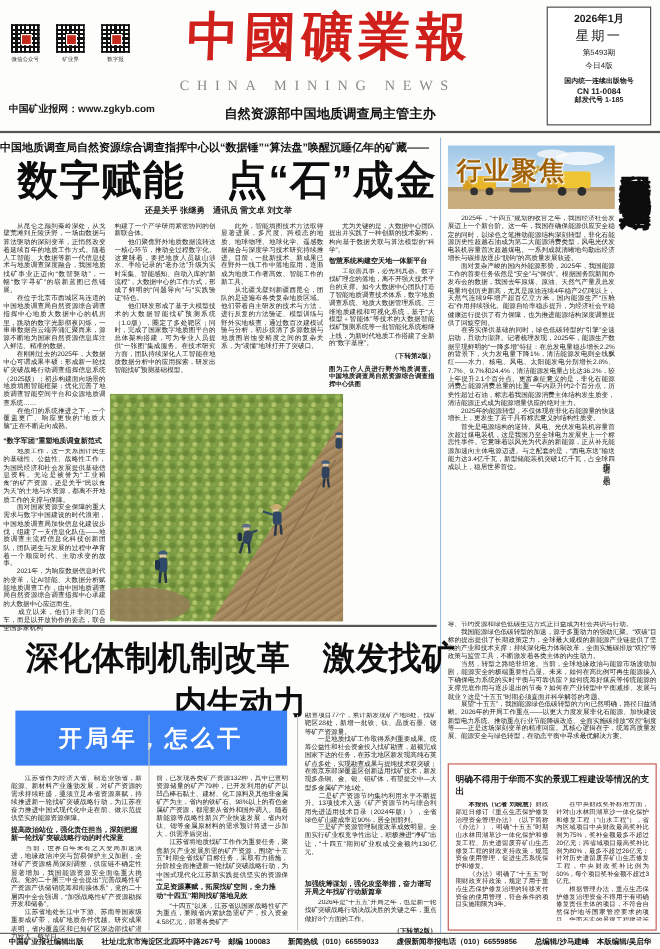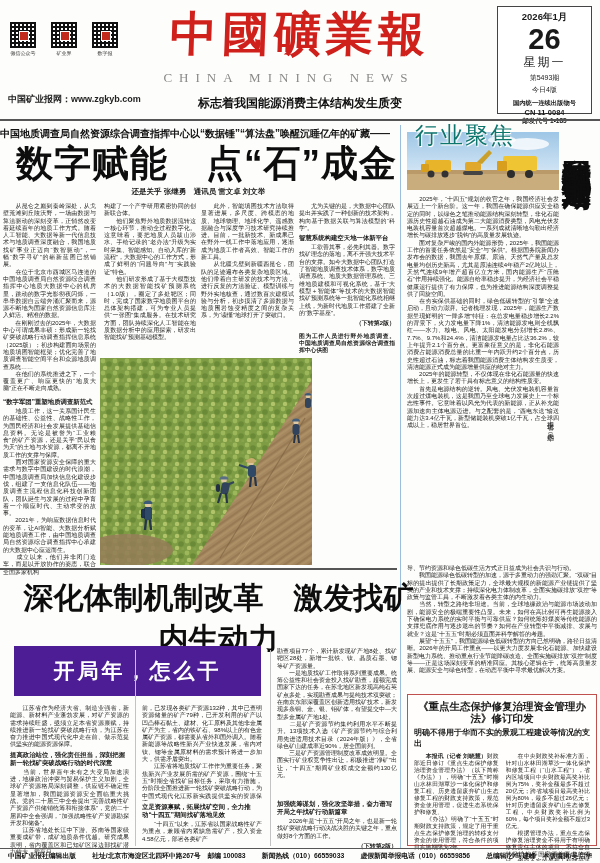--- a/index.html
+++ b/index.html
@@ -41,32 +41,32 @@
   .headline1{left:0;top:139px;width:397px;text-align:right;font-size:37px;font-weight:900;
              letter-spacing:1px;color:#0d0d0d;}
   .byline1{left:0;top:187px;width:397px;text-align:center;font-size:7.5px;font-weight:bold;color:#222;}
   .body-text{font-size:6px;line-height:7.3px;text-align:justify;white-space:pre-line;color:#222;overflow:hidden;}
   .sub-inline{font-weight:bold;font-size:6.4px;line-height:8px;white-space:normal;margin:2px 0;}
   .turn-note{font-size:6px;font-weight:bold;text-align:right;margin-top:2px;}
   .caption{font-size:5.8px;line-height:7px;font-weight:bold;text-align:justify;margin-top:5px;}
 
   
   .if-banner{left:407px;top:132px;width:152px;height:58px;overflow:hidden;}
-  .if-banner-title{left:415px;top:120px;font-size:23px;font-weight:400;color:#0f766e;
+  .if-banner-title{left:415px;top:140px;font-size:23px;font-weight:700;color:#a16207;
                    font-family:"Liberation Serif",serif;letter-spacing:2px;
                    text-shadow:0 0 2px #fff,0 0 3px #fff,1px 1px 0 #fff;}
   .v-headline{left:559px;top:136px;width:38px;height:436px;writing-mode:vertical-rl;
               font-size:29px;font-weight:900;letter-spacing:1.5px;color:#0d0d0d;}
   .v-byline{left:545px;top:415px;height:130px;writing-mode:vertical-rl;font-size:7px;color:#333;letter-spacing:1px;}
 
   
   .headline2{left:0;top:578px;width:397px;text-align:center;font-size:30px;font-weight:900;
              font-family:"Liberation Serif",serif;color:#0d0d0d;margin-left:20px;}
   .byline2{left:0;top:623px;width:397px;text-align:center;font-size:8px;color:#222;}
-  .redbox{left:14px;top:646px;width:247px;height:50px;background:#4c1d95;color:#fff;
+  .redbox{left:14px;top:646px;width:247px;height:50px;background:#3b82f6;color:#fff;
           display:flex;align-items:center;justify-content:center;font-size:21px;font-weight:900;letter-spacing:3px;}
 
   
   .pbox{left:407px;top:694px;width:190px;height:152px;border:1px solid #c0504d;box-sizing:border-box;
         padding:5px 6px;background:#fffefc;}
   .pbox-title{font-size:10.5px;font-weight:900;text-align:center;line-height:12px;}
   .pbox-sub{font-size:8px;font-weight:bold;text-align:left;margin-top:3px;}
   .pbox-cols{display:flex;gap:7px;margin-top:4px;}
   .pbox-col{flex:1;font-size:5.8px;line-height:7px;text-align:justify;white-space:pre-line;overflow:hidden;height:108px;}
 
@@ -90,25 +90,24 @@
     </div>
     <div class="qr-item">
       <div class="qr"></div>
       <div class="qr-label">数字报</div>
     </div>
   </div>
   <div class="abs website">中国矿业报网：www.zgkyb.com</div>
 
   <div class="abs mast-title">中國礦業報</div>
   <div class="abs mast-en">CHINA MINING NEWS</div>
-  <div class="abs sponsor">标志着我国能源消费主体结构发生质变</div>
+  <div class="abs sponsor">自然资源部中国地质调查局主管主办</div>
 
   <div class="abs datebox">
     <div class="db-ym">2026年1月</div>
-    <div class="db-day">26</div>
     <div class="db-week">星期一</div>
     <div class="db-issue">第5493期</div>
     <div class="db-pages">今日4版</div>
     <div class="db-pub">国内统一连续出版物号</div>
     <div class="db-cn">CN 11-0084</div>
     <div class="db-post">邮发代号 1-185</div>
   </div>
 
   <div class="abs hline" style="left:0;top:119px;width:600px;"></div>
 
@@ -278,21 +277,20 @@
     <div class="body-text" style="height:150px;">勘查项目77个，累计新发现矿产地8处、找矿靶区28处，新增一批铁、钛、晶质石墨、锶等矿产资源量。
 　　一是地质找矿工作取得系列重要成果。统筹公益性和社会资金投入找矿勘查，超额完成国家下达的任务，在苏北地区新发现高纯石英矿点多处，实现勘查成果与提纯技术双突破；在南京东部深覆盖区创新适用找矿技术，新发现多条铜、金、银、钼矿体，有望提交中—大型多金属矿产地1处。
 　　二是矿产资源节约集约利用水平不断提升。13项技术入选《矿产资源节约与综合利用先进适用技术目录（2024年版）》，全省绿色矿山建成率近90%，居全国前列。
 　　三是矿产资源管理制度改革成效明显。全面实行矿业权竞争性出让，积极推进“净矿”出让，“十四五”期间矿业权成交金额约130亿元。</div>
     <div class="sub-inline">加强统筹谋划，强化攻坚举措，奋力谱写开局之年找矿行动新篇章</div>
     <div class="body-text" style="height:22px;">　　2026年是“十五五”开局之年，也是新一轮找矿突破战略行动决战决胜的关键之年，重点做好8个方面的工作。</div>
     <div class="turn-note">（下转第2版）</div>
   </div>
 
   <div class="abs pbox">
-    <div class="pbox-title">《重点生态保护修复治理资金管理办法》修订印发</div>
     <div class="pbox-sub">明确不得用于华而不实的景观工程建设等情况的支出</div>
     <div class="pbox-cols">
       <div class="pbox-col"><span class="bold">　　本报讯（记者 刘晓慧）</span><span>财政部近日修订《重点生态保护修复治理资金管理办法》（以下简称《办法》），明确“十五五”时期山水林田湖草沙一体化保护和修复工程、历史遗留废弃矿山生态修复工程的财政支持政策，规范资金使用管理，促进生态系统保护和修复。
 　　《办法》明确了“十五五”时期财政支持政策，规定了用于重点生态保护修复治理的转移支付资金的使用管理，符合条件的项目实施期限为3年。</span></div>
       <div class="pbox-col">　　在中央财政奖补标准方面，针对山水林田湖草沙一体化保护和修复工程（“山水工程”），省内区域项目中央财政最高奖补比例为75%，奖补金额最多不超过20亿元；跨省域项目最高奖补比例为80%，最多不超过26亿元；针对历史遗留废弃矿山生态修复工程，中央财政奖补比例为60%，每个项目奖补金额不超过3亿元。
 　　根据管理办法，重点生态保护修复治理资金不得用于有明确修复责任主体的项目，不符合自然保护地等国家管控要求的项目，华而不实的景观工程建设等情况的支出。</div>
     </div>
   </div>
 
   <div class="abs hline" style="left:0;top:848px;width:600px;height:1px;"></div>

